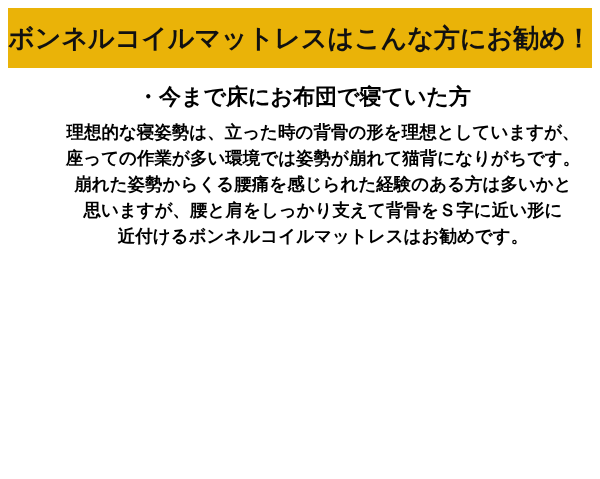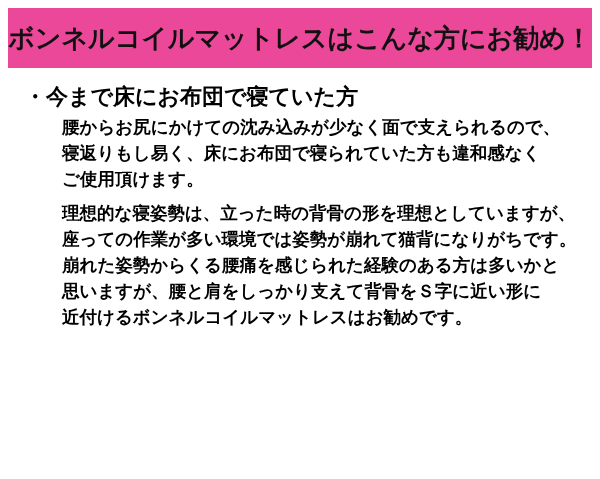--- a/index.html
+++ b/index.html
@@ -10,37 +10,38 @@
     width: 600px;
     height: 479px;
     background: #ffffff;
     overflow: hidden;
     font-family: "Liberation Serif", "DejaVu Serif", serif;
     color: #000000;
   }
   .banner {
     margin: 8px 8px 0 8px;
     height: 60px;
-    background: #ec4899;
+    background: #eab308;
     display: flex;
     align-items: center;
     justify-content: center;
   }
   .banner-title {
     font-size: 26px;
     font-weight: bold;
     color: #111111;
     letter-spacing: 0px;
     white-space: nowrap;
   }
   .content {
     padding: 15px 16px 0 24px;
   }
   .section {
     margin-bottom: 8px;
+    text-align: center;
   }
   .section-heading {
     font-size: 22px;
     line-height: 28px;
     font-weight: bold;
     margin: 0 0 3px 0;
   }
   .section-body {
     font-size: 17.5px;
     line-height: 26px;
@@ -53,23 +54,20 @@
 <body>
 
 <div class="banner">
   <div class="banner-title">ボンネルコイルマットレスはこんな方にお勧め！</div>
 </div>
 
 <div class="content">
 
   <div class="section">
     <h2 class="section-heading">・今まで床にお布団で寝ていた方</h2>
-    <p class="section-body">腰からお尻にかけての沈み込みが少なく面で支えられるので、
-寝返りもし易く、床にお布団で寝られていた方も違和感なく
-ご使用頂けます。</p>
   </div>
 
   <div class="section">
   </div>
 
   <div class="section">
     <p class="section-body">理想的な寝姿勢は、立った時の背骨の形を理想としていますが、
 座っての作業が多い環境では姿勢が崩れて猫背になりがちです。
 崩れた姿勢からくる腰痛を感じられた経験のある方は多いかと
 思いますが、腰と肩をしっかり支えて背骨をＳ字に近い形に

